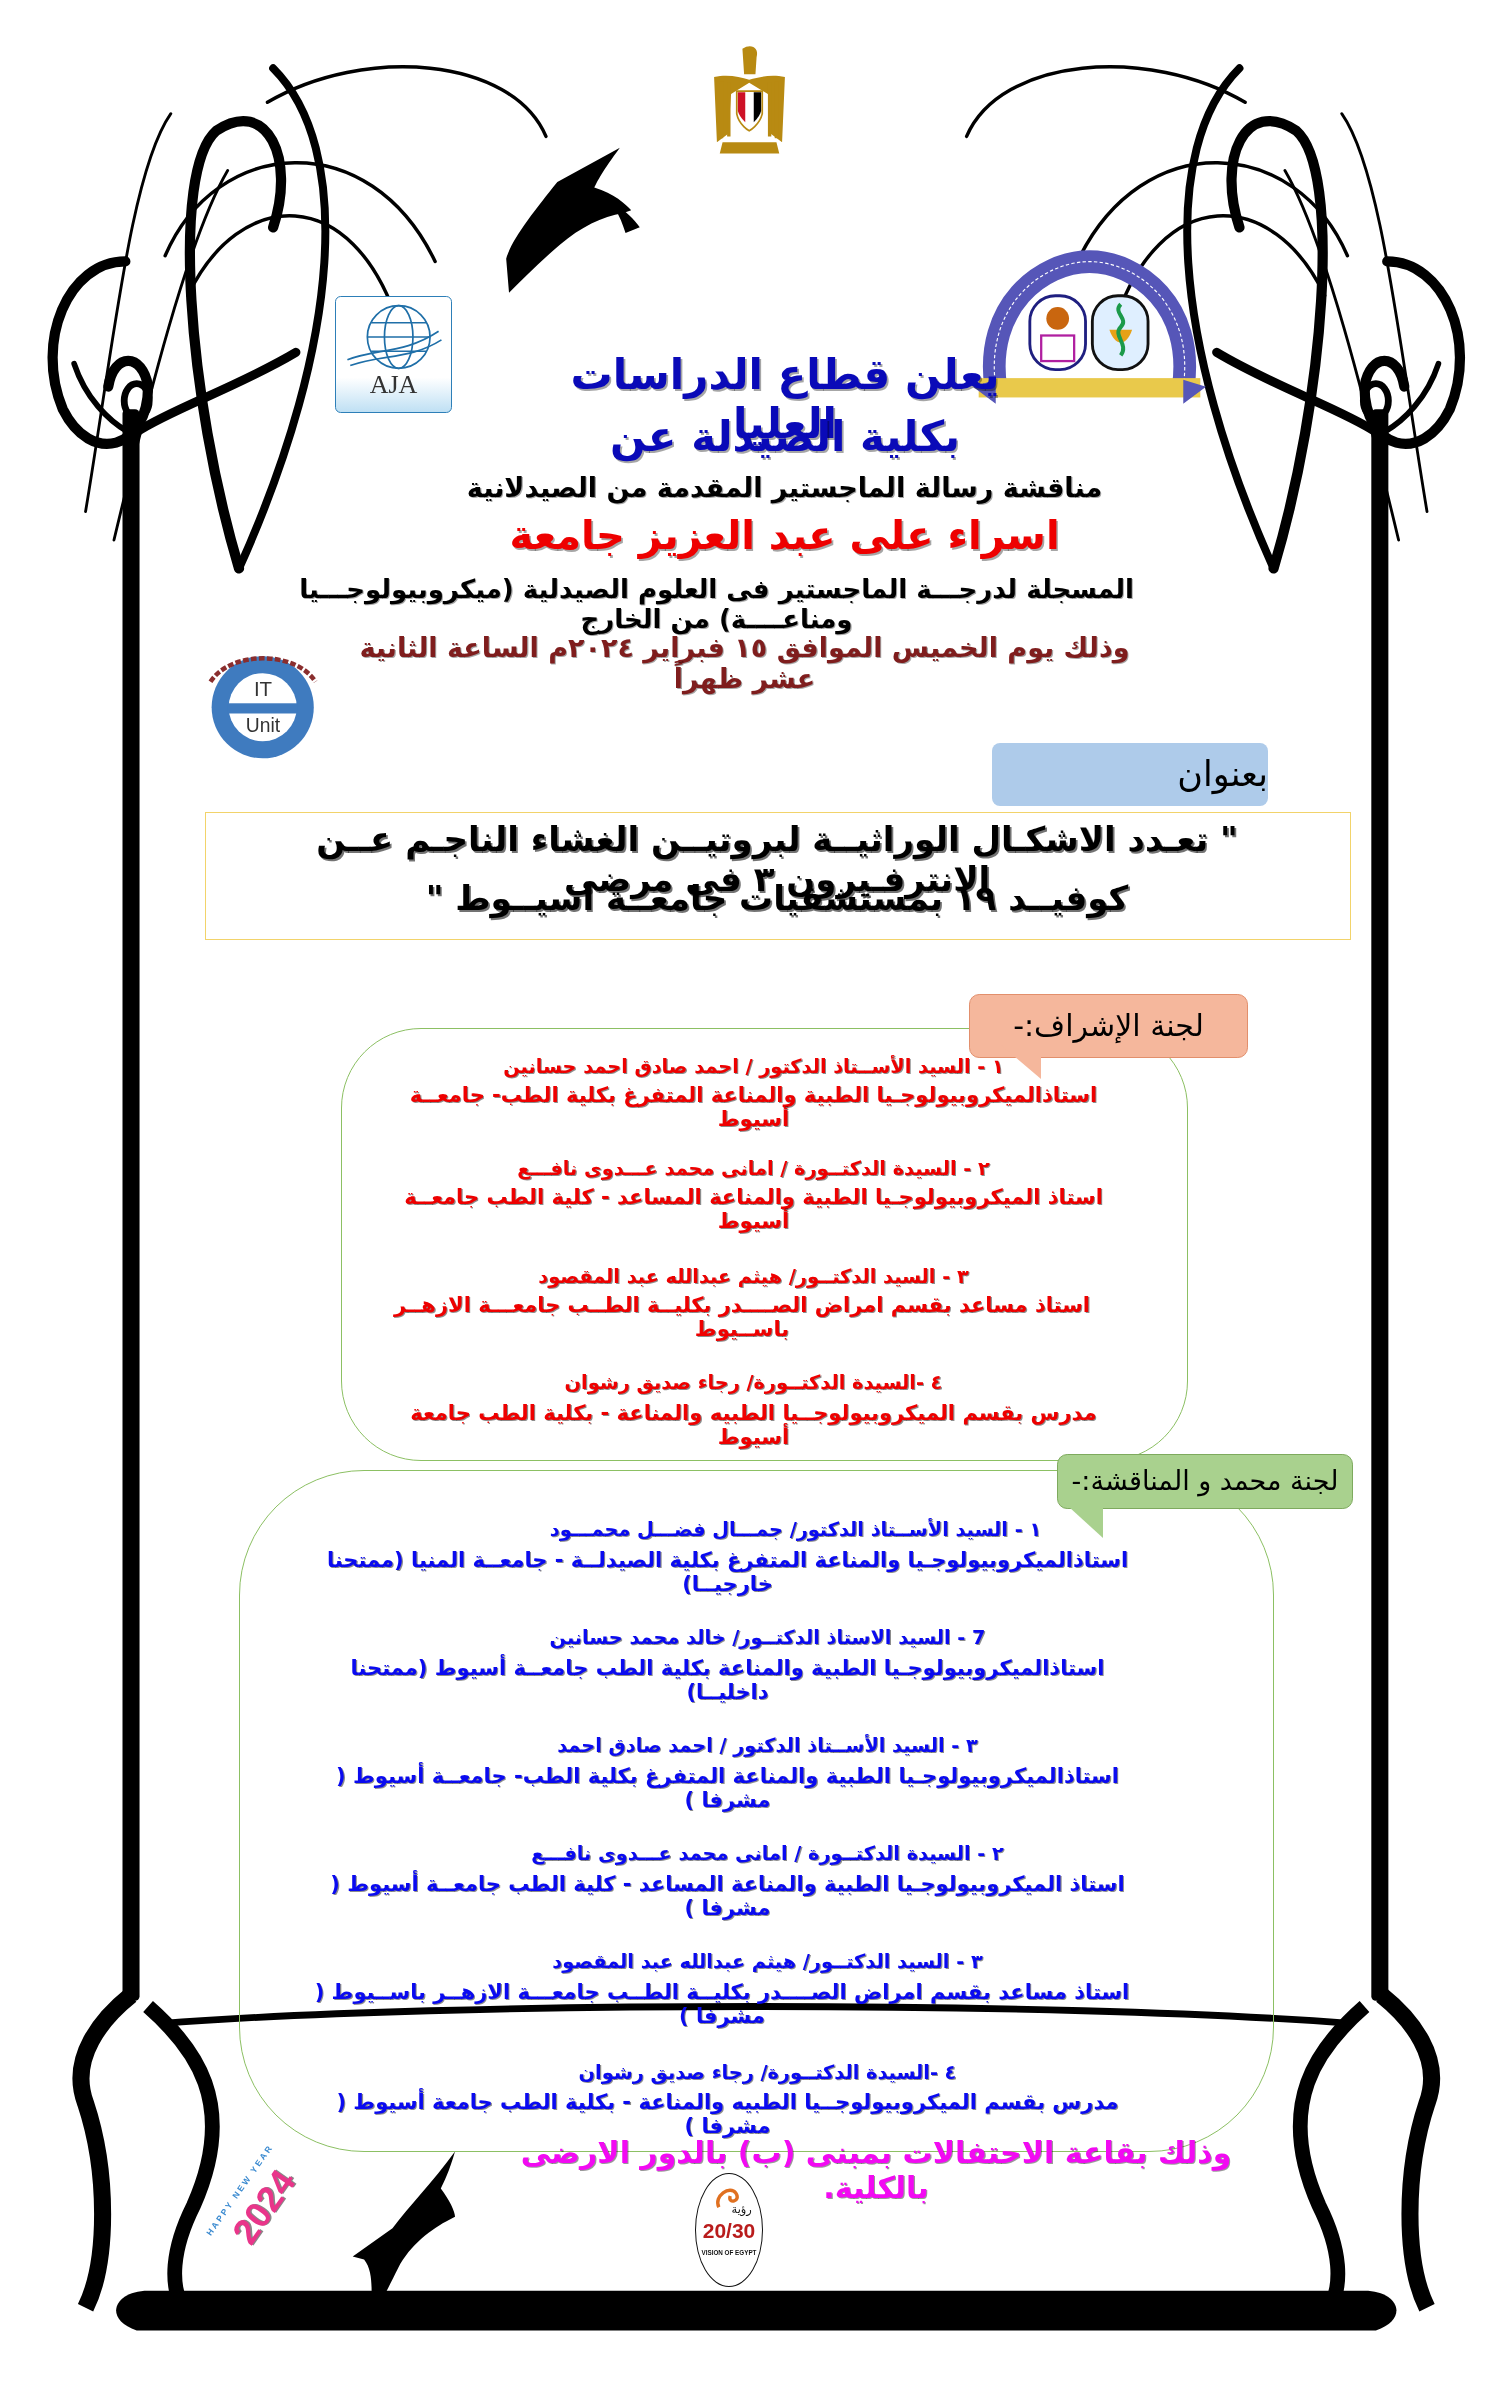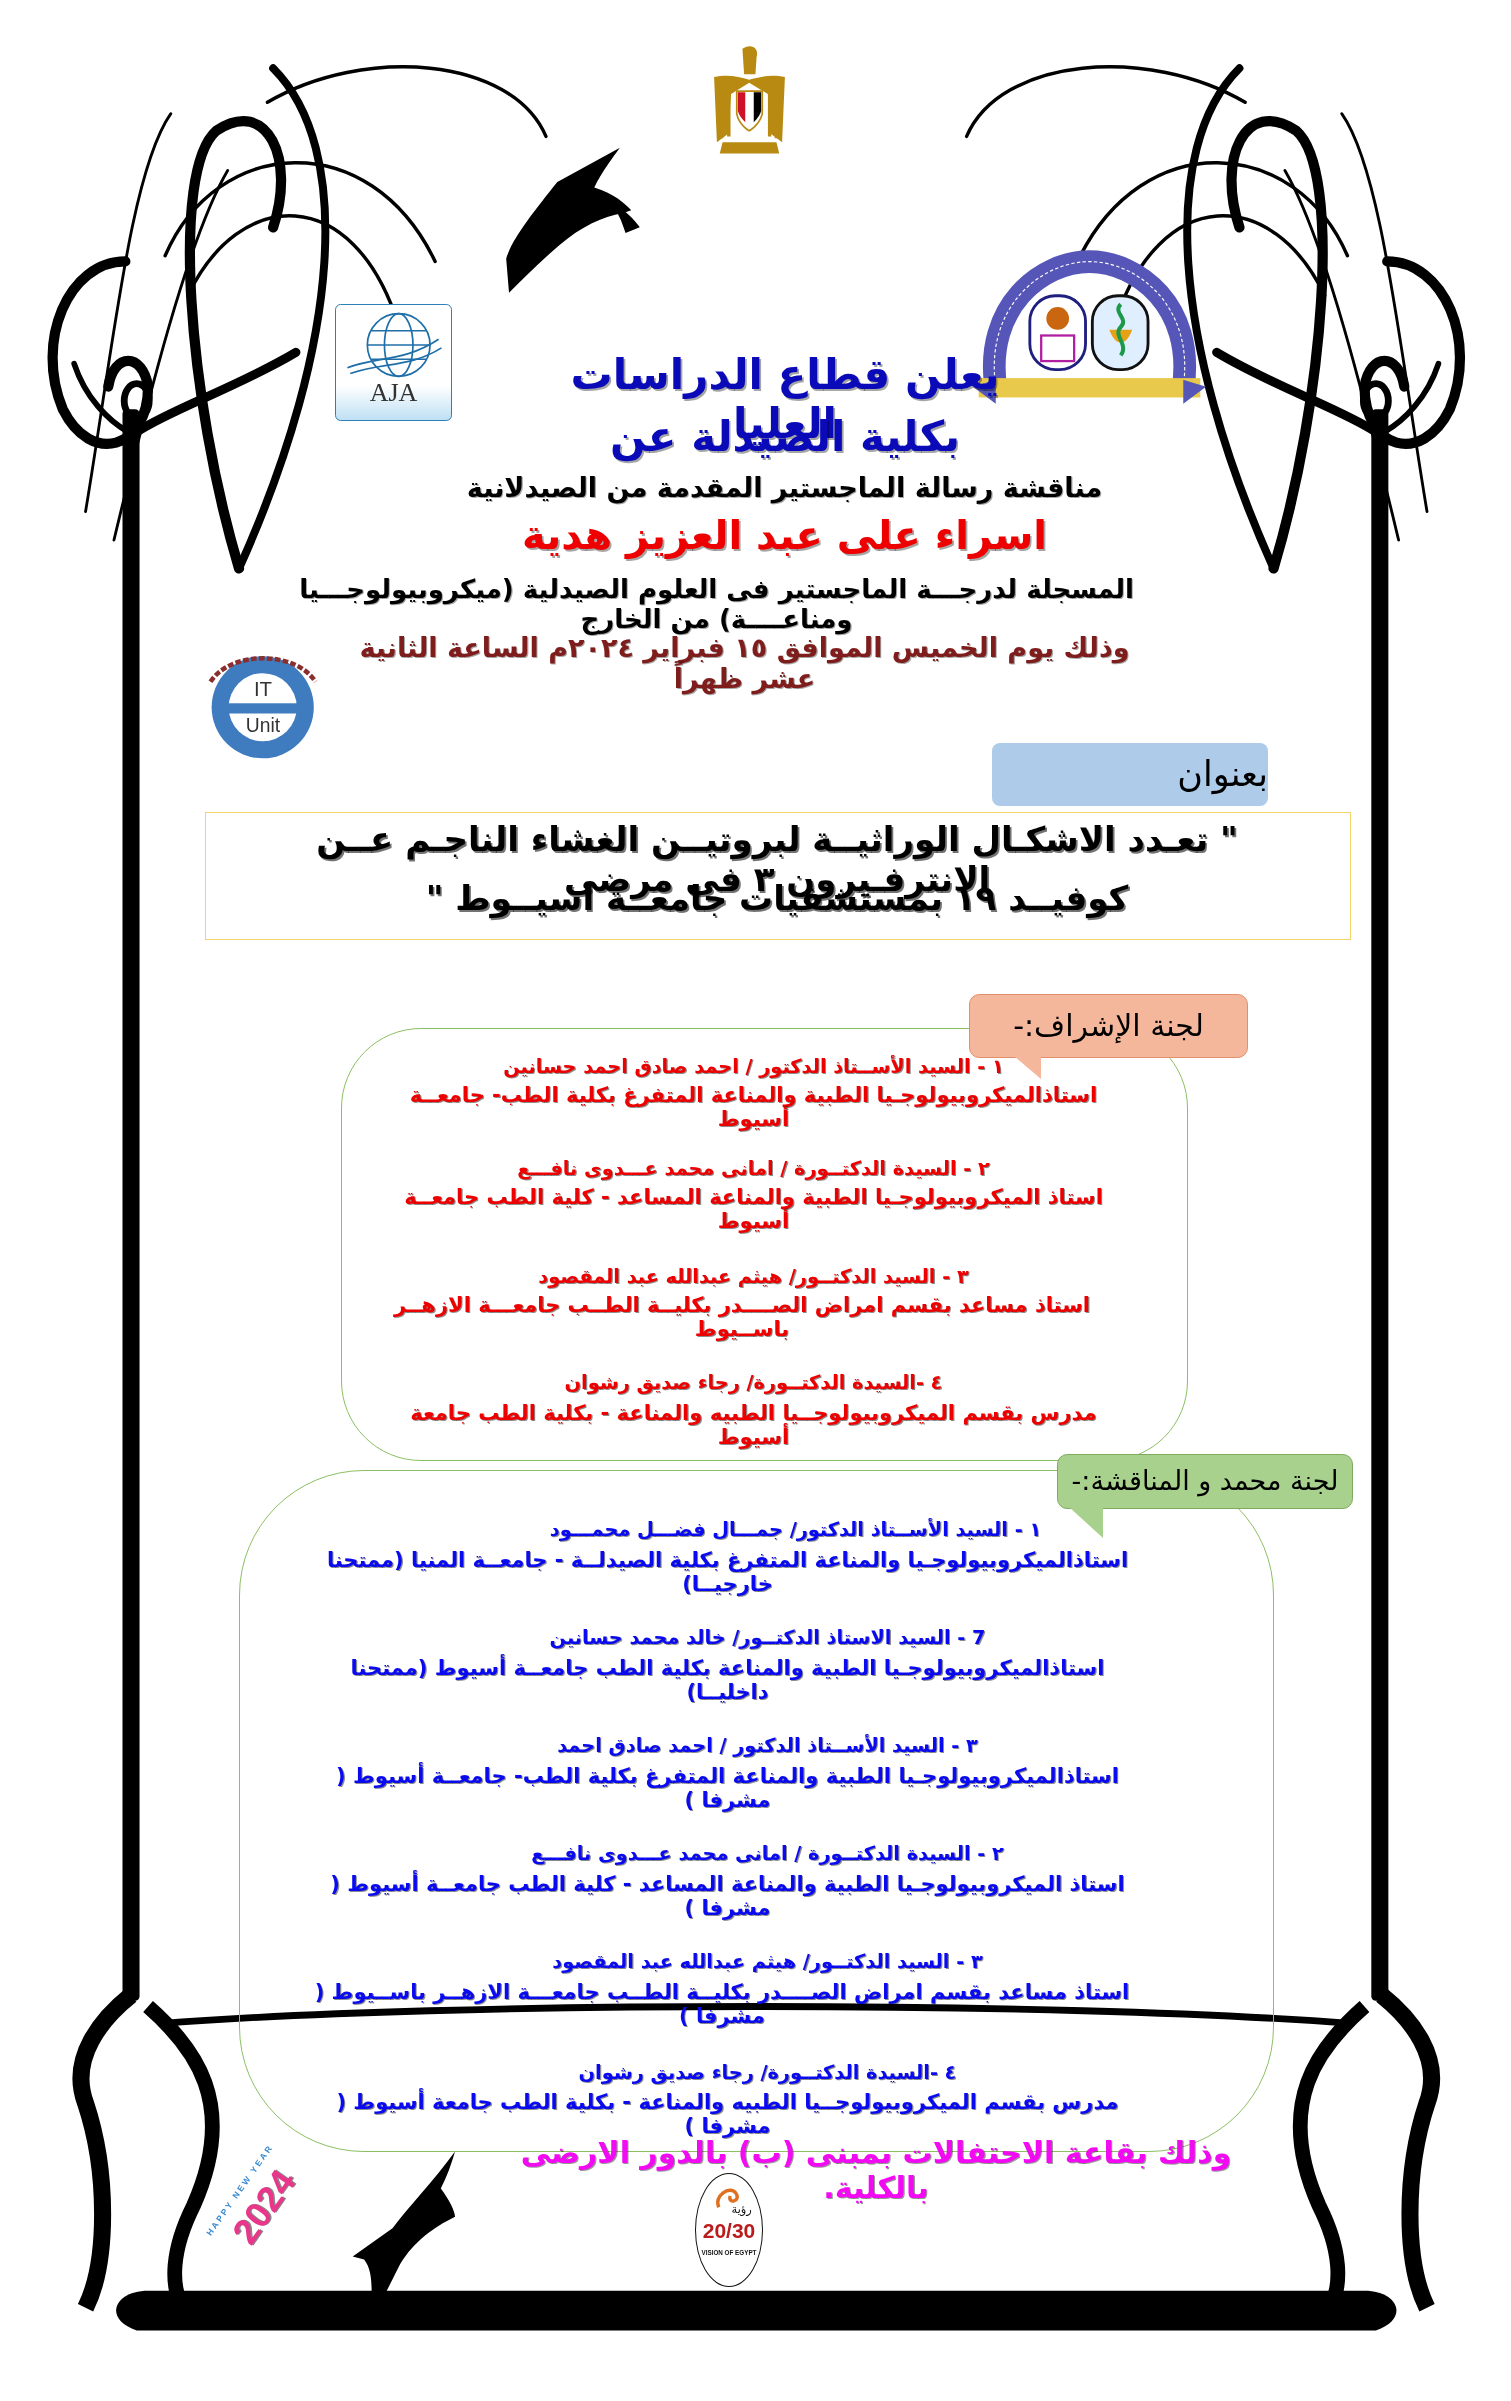--- a/index.html
+++ b/index.html
@@ -40,21 +40,21 @@
   
   .m-name { font-size: 19.3px; font-weight: bold; text-shadow: 1.1px 1.1px 0 rgba(0,0,0,0.45); }
   .m-title { font-size: 21px; font-weight: bold; text-shadow: 1.1px 1.1px 0 rgba(0,0,0,0.45); }
   .red { color: #ee0000; }
   .blue { color: #0a0af0; }
 
   .footer { left: 512px; top: 2135px; width: 728px; font-size: 30px; color: #f20af2; font-weight: bold; text-shadow: 1.1px 1.1px 0 rgba(0,0,0,0.4); }
 
   
   .logo { position: absolute; }
-  .aja { left: 335px; top: 296px; width: 117px; height: 117px; border: 1.7px solid #2d7fb8; border-radius: 5.7px; background: linear-gradient(#ffffff 70%, #bfe0f4); box-sizing: border-box; overflow: hidden; margin-top: 8px; }
+  .aja { left: 335px; top: 296px; width: 117px; height: 117px; border: 1.7px solid #2d7fb8; border-radius: 5.7px; background: linear-gradient(#ffffff 70%, #bfe0f4); box-sizing: border-box; overflow: hidden; }
   .aja-text { position: absolute; left: 0; right: 0; bottom: 12.5px; text-align: center; font-family: "Liberation Serif", serif; font-size: 26px; color: #333; }
   .eagle { left: 711px; top: 43px; width: 77px; height: 119px; }
   .faculty { left: 973px; top: 250px; width: 233px; height: 171px; }
   .itunit { left: 202px; top: 642px; width: 122px; height: 122px; }
   .vision { left: 695px; top: 2173px; width: 68px; height: 114px; border: 1.7px solid #111; border-radius: 50%; background: #fff; box-sizing: border-box; }
   .vision-num { position: absolute; left: 0; right: 0; top: 45px; text-align: center; font-family: "Liberation Sans", sans-serif; font-weight: bold; font-size: 21px; color: #b91c1c; }
   .vision-sub { position: absolute; left: 0; right: 0; top: 75px; text-align: center; font-family: "Liberation Sans", sans-serif; font-size: 6.3px; color: #111; font-weight: bold; }
   .vision-ar { position: absolute; right: 10.2px; top: 28px; font-size: 11.4px; color: #111; }
   .ny2024 { left: 216px; top: 2135px; width: 85px; height: 136px; }
 </style>
@@ -159,21 +159,21 @@
     <rect x="45" y="108" width="124" height="18" fill="#3f7bbf"></rect>
     <path d="M15 70 C50 15, 165 15, 200 70" fill="none" stroke="#8a2e2e" stroke-width="8" stroke-dasharray="10 4"></path>
   </svg>
   <span class="abs" style="left:0;width:122px;top:35px;text-align:center;font-family:'Liberation Sans',sans-serif;font-size:20.5px;color:#333;">IT</span>
   <span class="abs" style="left:0;width:122px;top:73px;text-align:center;font-family:'Liberation Sans',sans-serif;font-size:19.3px;color:#333;">Unit</span>
 </div>
 
 <div class="abs rtl center hdr1">يعلن قطاع الدراسات العليا</div>
 <div class="abs rtl center hdr2">بكلية الصيدلة عن</div>
 <div class="abs rtl center hdr3">مناقشة رسالة الماجستير المقدمة من الصيدلانية</div>
-<div class="abs rtl center hdr-name">اسراء على عبد العزيز هدية</div>
+<div class="abs rtl center hdr-name">اسراء على عبد العزيز جامعة</div>
 <div class="abs rtl center hdr-reg">المسجلة لدرجـــة الماجستير فى العلوم الصيدلية  (ميكروبيولوجـــيا ومناعــــة) من الخارج</div>
 <div class="abs rtl center hdr-date">وذلك يوم الخميس الموافق ١٥  فبراير ٢٠٢٤م الساعة الثانية عشر ظهراً</div>
 
 <div class="abs rtl center title-label">بعنوان</div>
 <div class="abs title-box"></div>
 <div class="abs rtl center title-line1">" تعـدد الاشكـال الوراثيــة لبروتيــن الغشاء الناجـم عــن الانترفـيرون ٣ فى مرضى</div>
 <div class="abs rtl center title-line2">كوفيــد ١٩ بمستشفيات جامعــة اسيــوط "</div>
 
 <div class="abs panel panel-sup"></div>
 <div class="abs callout callout-sup rtl">لجنة الإشراف:-</div>

